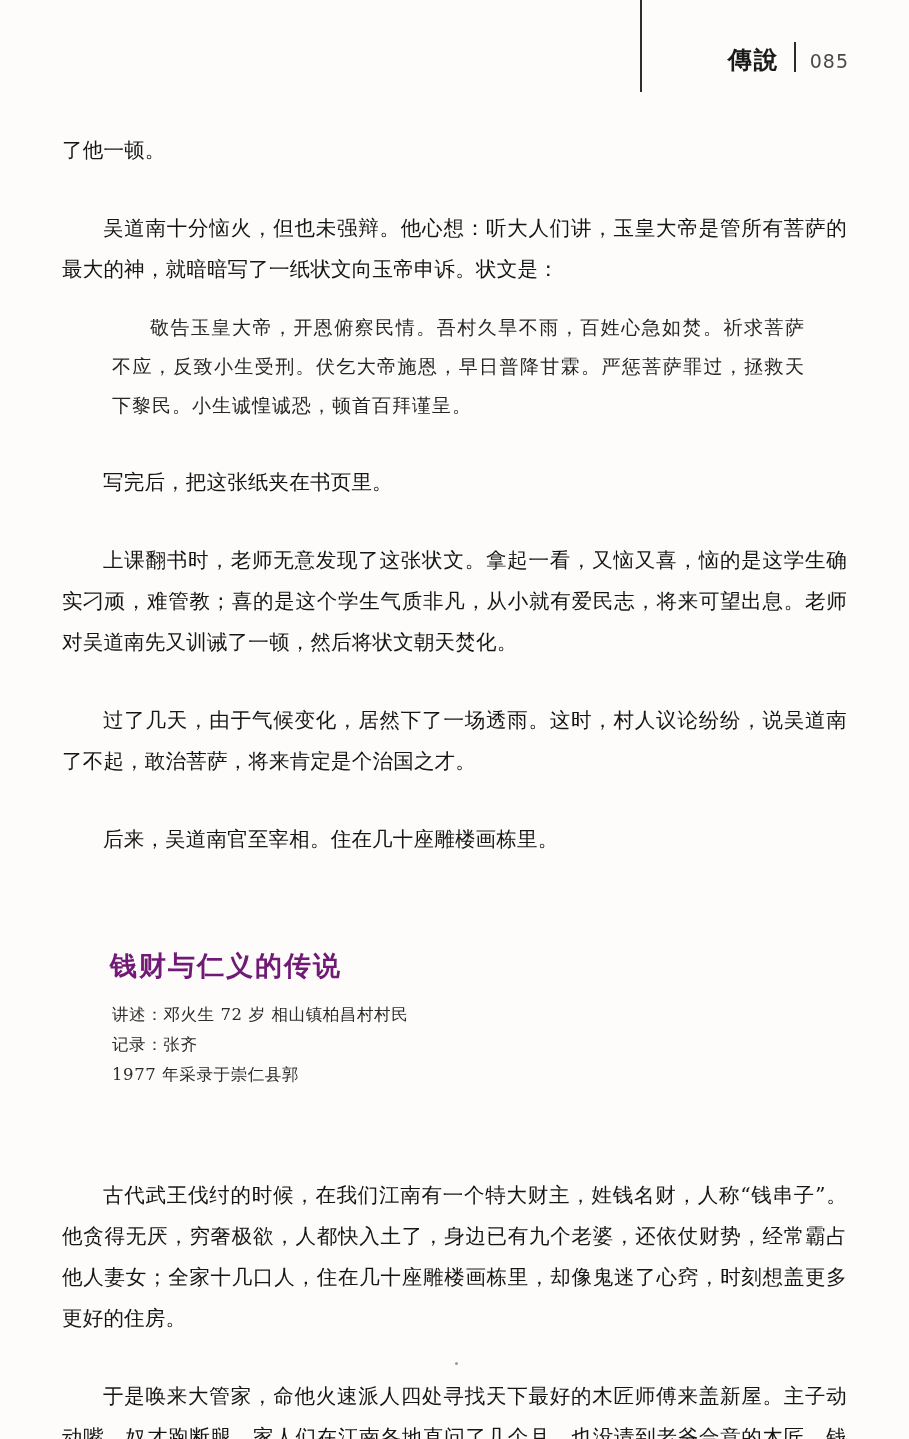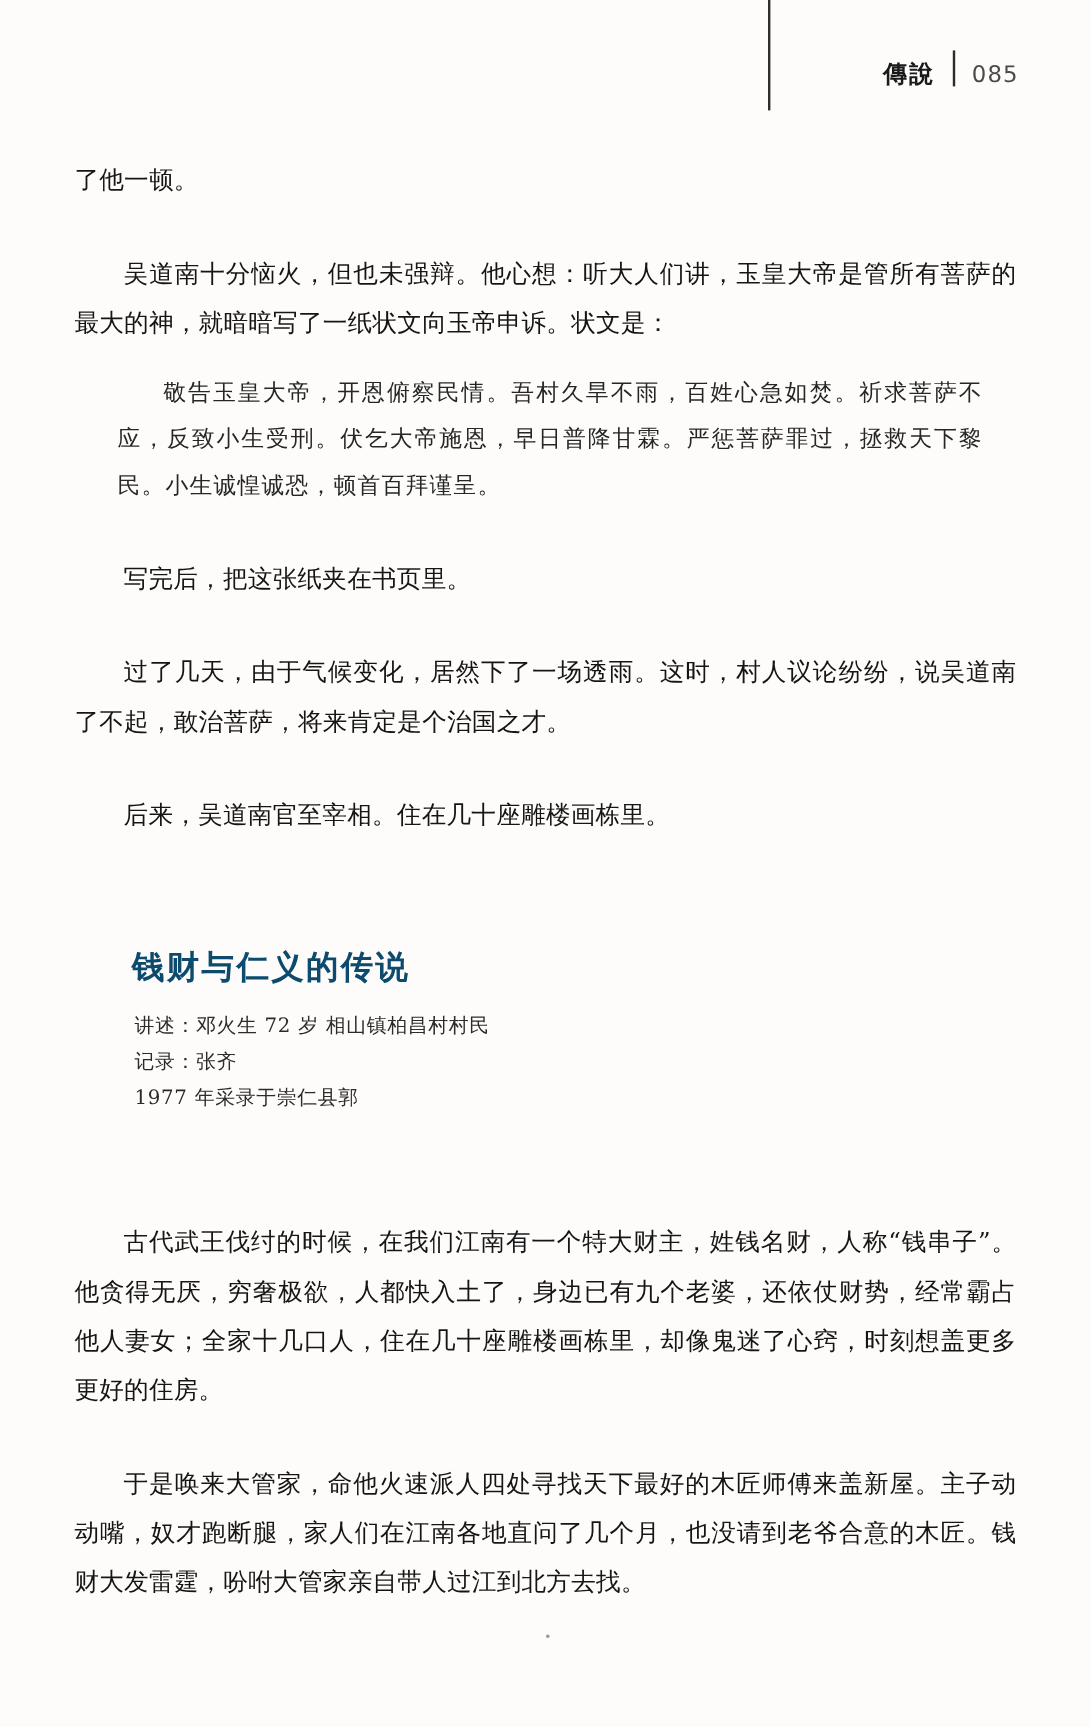--- a/index.html
+++ b/index.html
@@ -39,21 +39,21 @@
   .header-inner {
     position: absolute;
     right: 60px;
     top: 38px;
     display: flex;
     align-items: baseline;
     gap: 14px;
   }
   .header-title {
     font-family: "DejaVu Serif", "Liberation Serif", serif;
-    font-size: 20px;
+    font-size: 24px;
     font-weight: 700;
     letter-spacing: 2px;
     color: #1a1a1a;
   }
   .header-divider {
     width: 2px;
     height: 30px;
     background: #2b2b2b;
     position: relative;
     top: 4px;
@@ -82,42 +82,42 @@
   }
   p.indent {
     text-indent: 2em;
     margin-top: 37px;
   }
   .quote-block {
     margin: 18px 0 14px 0;
     padding: 0 28px 0 36px;
   }
   .quote-block p {
-    margin: 0;
+    margin: 14px;
     font-size: 19px;
     line-height: 39px;
     text-align: justify;
     text-justify: inter-ideograph;
     letter-spacing: 1px;
     color: #262626;
     font-family: "DejaVu Serif", "Liberation Serif", serif;
   }
   .quote-block p.first {
     text-indent: 2em;
   }
   .section-gap {
     height: 86px;
   }
   h2.section-title {
     margin: 0 0 16px 0;
     padding-left: 48px;
     font-size: 27px;
     font-weight: 700;
     letter-spacing: 2px;
-    color: #0c4a6e;
+    color: #701a75;
     font-family: "DejaVu Serif", "Liberation Serif", serif;
   }
   .credits {
     padding-left: 50px;
     margin-bottom: 34px;
   }
   .credits div {
     font-size: 16.5px;
     line-height: 30px;
     color: #2b2b2b;
@@ -154,20 +154,21 @@
   <div class="content">
 
     <p class="para">了他一顿。</p>
     <p class="para indent">吴道南十分恼火，但也未强辩。他心想：听大人们讲，玉皇大帝是管所有菩萨的最大的神，就暗暗写了一纸状文向玉帝申诉。状文是：</p>
 
     <div class="quote-block">
       <p class="first">敬告玉皇大帝，开恩俯察民情。吾村久旱不雨，百姓心急如焚。祈求菩萨不应，反致小生受刑。伏乞大帝施恩，早日普降甘霖。严惩菩萨罪过，拯救天下黎民。小生诚惶诚恐，顿首百拜谨呈。</p>
     </div>
 
     <p class="para indent">写完后，把这张纸夹在书页里。</p>
+    <p class="para indent">上课翻书时，老师无意发现了这张状文。拿起一看，又恼又喜，恼的是这学生确实刁顽，难管教；喜的是这个学生气质非凡，从小就有爱民志，将来可望出息。老师对吴道南先又训诫了一顿，然后将状文朝天焚化。</p>
     <p class="para indent">过了几天，由于气候变化，居然下了一场透雨。这时，村人议论纷纷，说吴道南了不起，敢治菩萨，将来肯定是个治国之才。</p>
     <p class="para indent">后来，吴道南官至宰相。住在几十座雕楼画栋里。</p>
 
     <div class="section-gap"></div>
 
     <h2 class="section-title">钱财与仁义的传说</h2>
 
     <div class="credits">
       <div>讲述：邓火生 72 岁 相山镇柏昌村村民</div>
       <div>记录：张齐</div>

